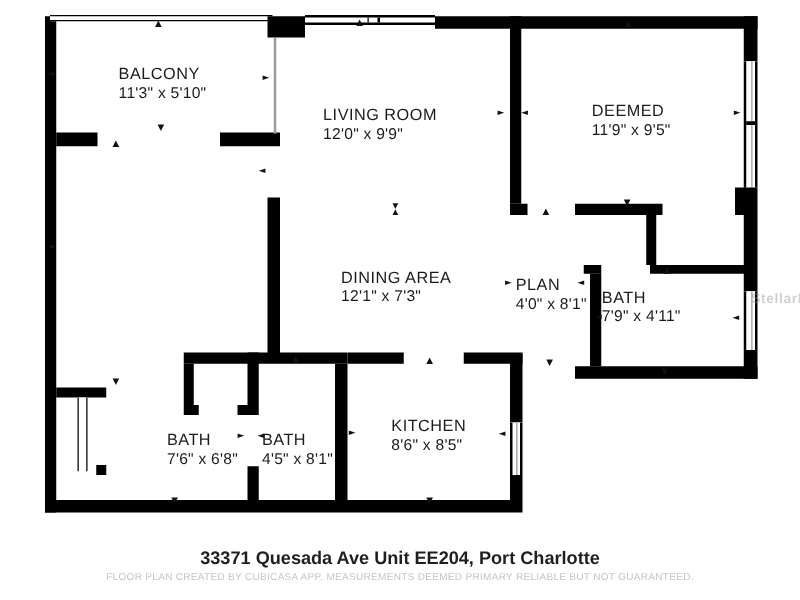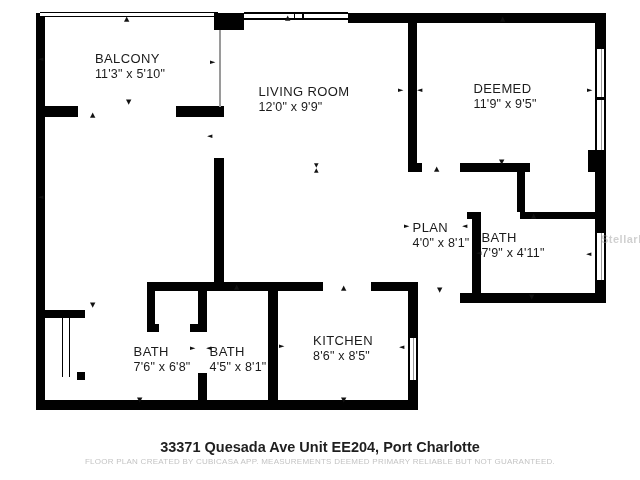--- a/index.html
+++ b/index.html
@@ -120,20 +120,24 @@
       <div class="rdims">11'3" x 5'10"</div>
   </div>
   <div class="room" style="left:304px;top:85px">
     <div class="rname">LIVING ROOM</div>
       <div class="rdims">12'0" x 9'9"</div>
   </div>
   <div class="room" style="left:505px;top:82px">
     <div class="rname">DEEMED</div>
       <div class="rdims">11'9" x 9'5"</div>
   </div>
+  <div class="room" style="left:317px;top:215px">
+    <div class="rname">DINING AREA</div>
+      <div class="rdims">12'1" x 7'3"</div>
+  </div>
   <div class="room" style="left:441px;top:221px">
     <div class="rname">PLAN</div>
       <div class="rdims">4'0" x 8'1"</div>
   </div>
   <div class="room" style="left:513px;top:231px">
     <div class="rname">BATH</div>
       <div class="rdims">7'9" x 4'11"</div>
   </div>
   <div class="room" style="left:162px;top:345px">
     <div class="rname">BATH</div>

